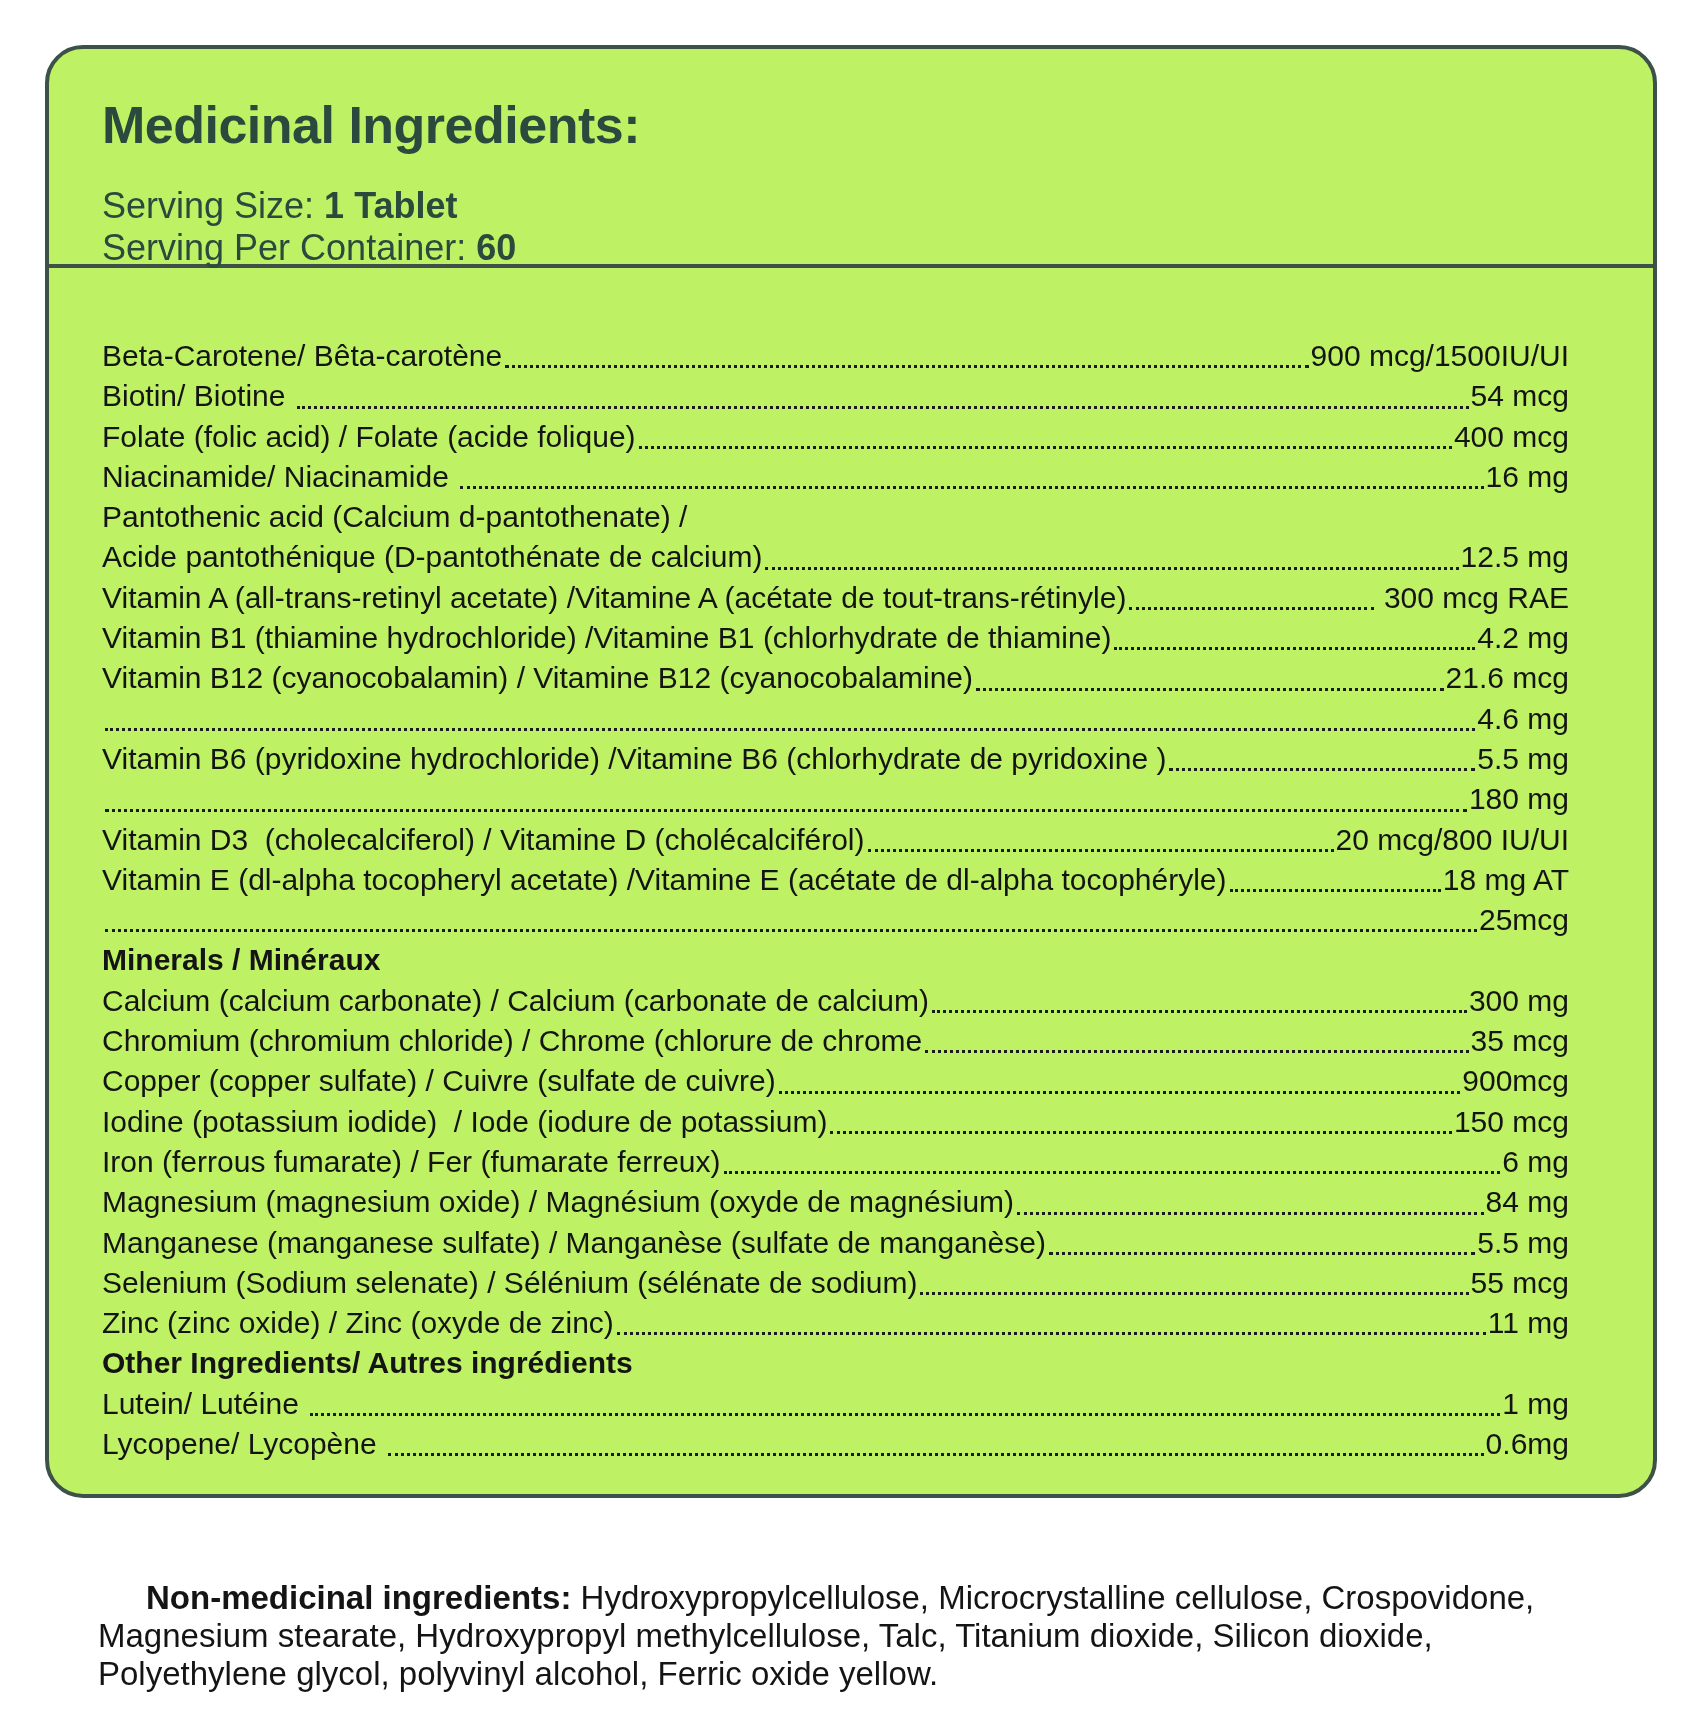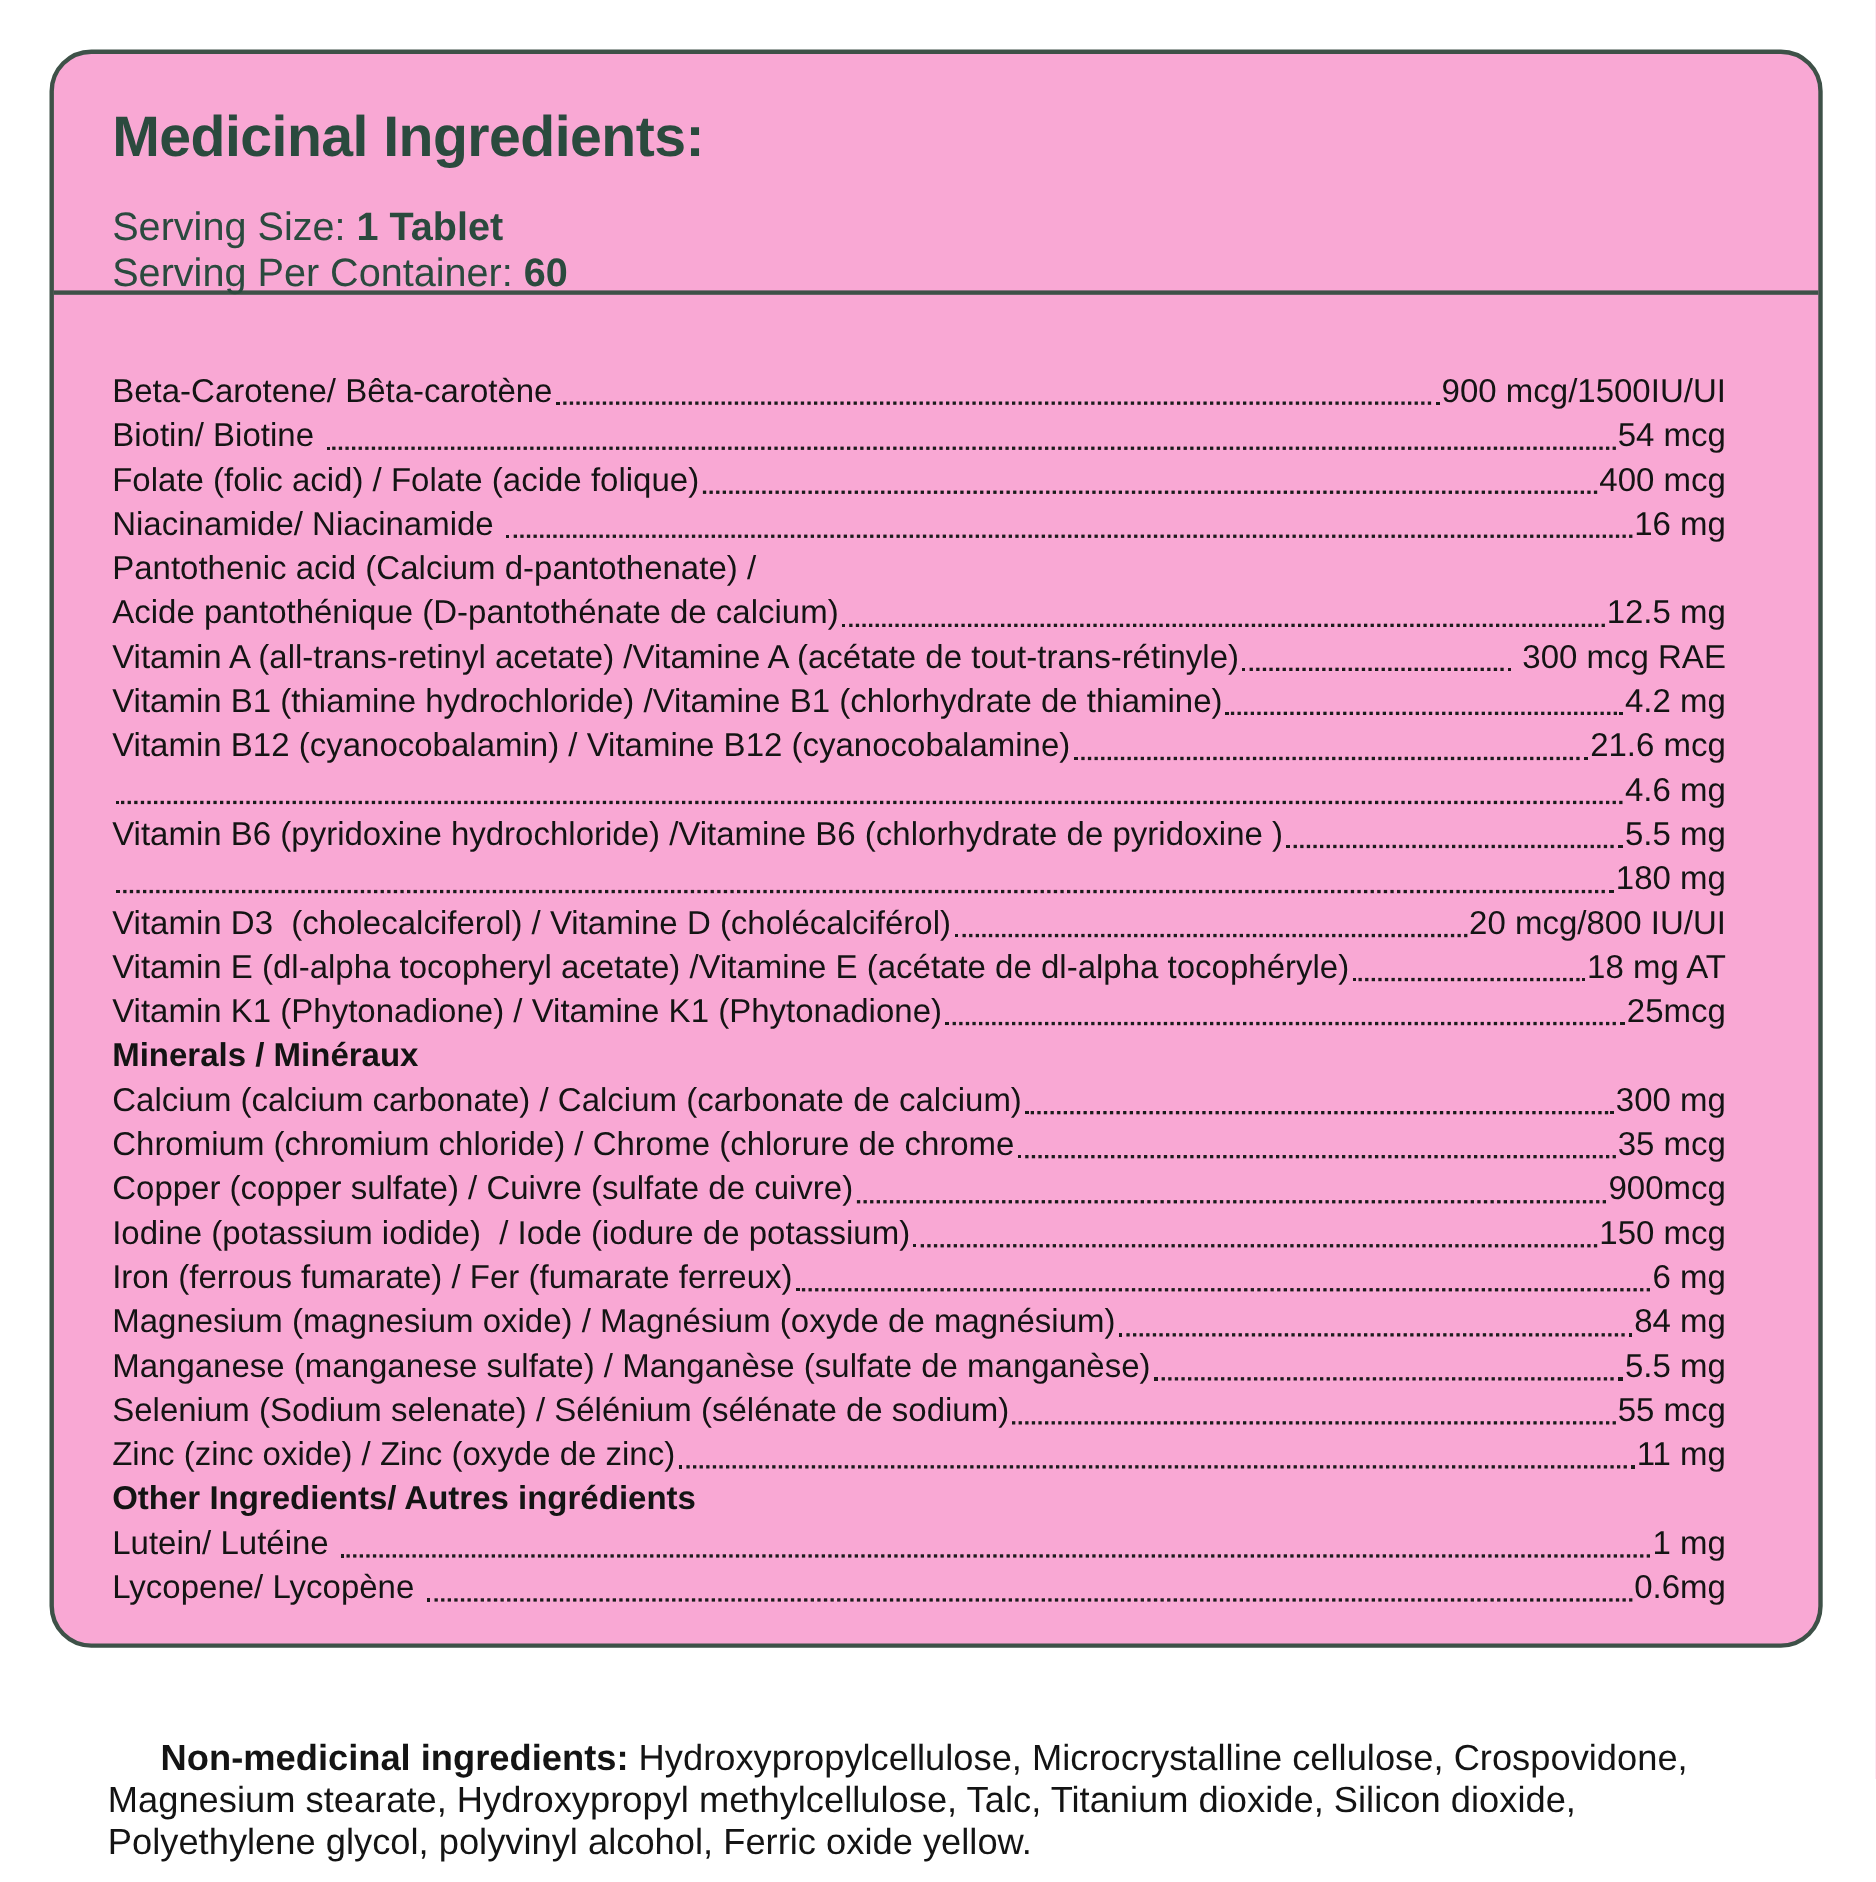--- a/index.html
+++ b/index.html
@@ -11,21 +11,21 @@
   body{
     width:1705px;height:1711px;position:relative;
     font-family:"Liberation Sans", sans-serif;
     color:var(--ink);
   }
   .panel{
     position:absolute;left:45px;top:45px;width:1612px;height:1453px;
     box-sizing:border-box;
     border:4px solid var(--border-green);
     border-radius:38px;
-    background:#f9a8d4;
+    background:#bef264;
   }
   .panel-header{
     box-sizing:border-box;
     height:219px;
     padding:46px 50px 0 53px;
     border-bottom:4px solid var(--border-green);
   }
   .panel-title{
     margin:0;
     font-size:52px;
@@ -148,21 +148,20 @@
         <span class="name">Vitamin D3  (cholecalciferol) / Vitamine D (cholécalciférol)</span>
         <span class="dots"></span>
         <span class="value">20 mcg/800 IU/UI</span>
       </div>
       <div class="row item">
         <span class="name">Vitamin E (dl-alpha tocopheryl acetate) /Vitamine E (acétate de dl-alpha tocophéryle)</span>
         <span class="dots"></span>
         <span class="value">18 mg AT</span>
       </div>
       <div class="row item">
-        <span class="name">Vitamin K1 (Phytonadione) / Vitamine K1 (Phytonadione)</span>
         <span class="dots"></span>
         <span class="value">25mcg</span>
       </div>
       <div class="row header">
         <span class="name">Minerals / Minéraux</span>
       </div>
       <div class="row item">
         <span class="name">Calcium (calcium carbonate) / Calcium (carbonate de calcium)</span>
         <span class="dots"></span>
         <span class="value">300 mg</span>

